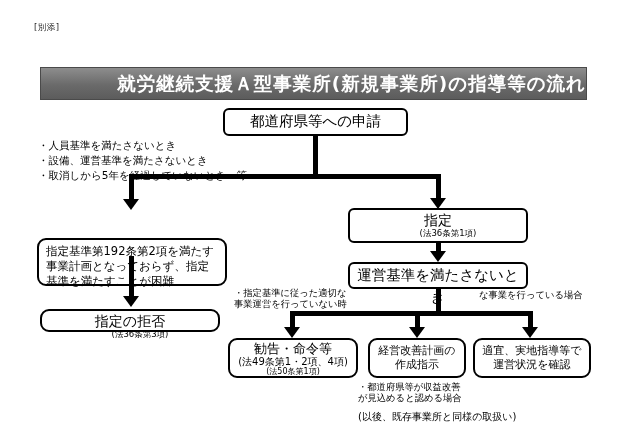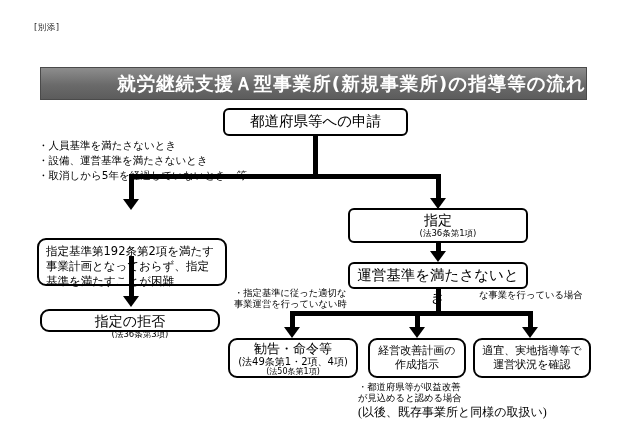--- a/index.html
+++ b/index.html
@@ -27,21 +27,21 @@
   .box-note{font-size:8.5px;line-height:1.1;padding-left:20px;}
   .vline{position:absolute;background:#000;width:5px;}
   .hline{position:absolute;background:#000;height:5px;}
   .ahead{
     position:absolute;width:0;height:0;
     border-left:8.5px solid transparent;border-right:8.5px solid transparent;
     border-top:11px solid #000;
   }
   .bullets{left:38px;top:138px;font-size:10.5px;line-height:1.45;white-space:nowrap;}
   .note{font-size:9.3px;line-height:1.2;white-space:nowrap;}
-  .note-small{font-size:12px;margin-top:2px;white-space:nowrap;font-family:Liberation Serif, serif;}
+  .note-small{font-size:10px;margin-top:8px;white-space:nowrap;}
 </style>
 </head>
 <body>
 
 <div class="canvas">
 
   <div class="abs corner-label" style="left:34px;top:22px;">[別添]</div>
 
   <div class="abs title-bar">
     <span>就労継続支援Ａ型事業所(新規事業所)の指導等の流れ</span>

